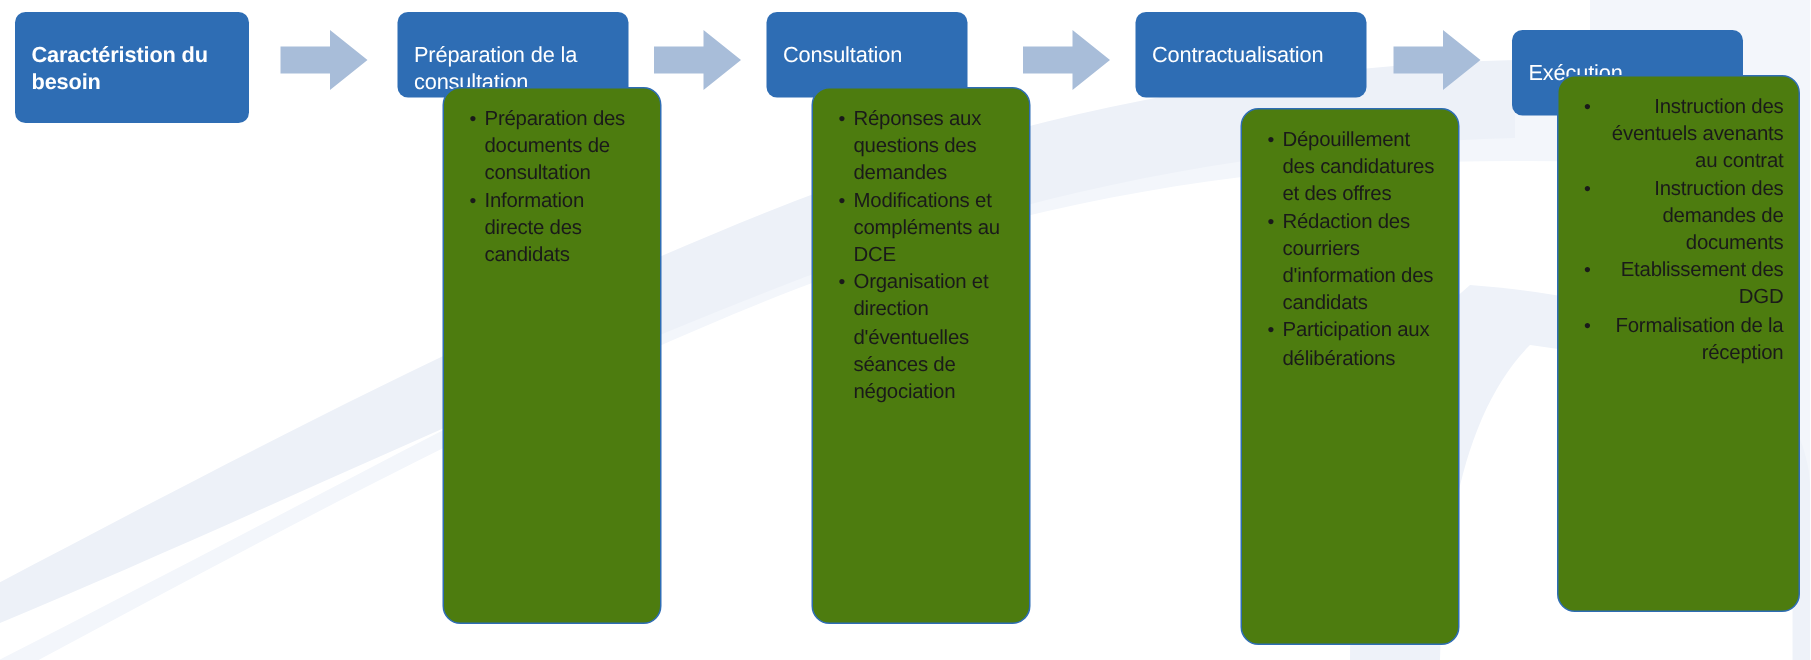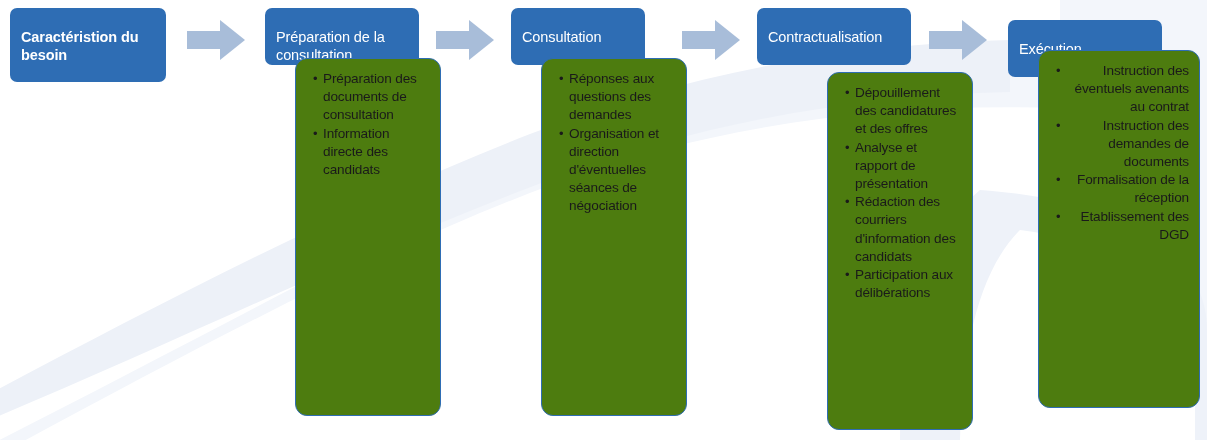--- a/index.html
+++ b/index.html
@@ -110,45 +110,45 @@
   </div>
 
   <svg class="arrow" style="left:434px; top:17px; width:62px; height:46px;" viewBox="0 0 62 46">
     <path d="M 2 14 L 35 14 L 35 3 L 60 23 L 35 43 L 35 32 L 2 32 Z" fill="#A8BDD9"></path>
   </svg>
 
   <div class="stage-header" style="left:511px; top:8px; width:134px; height:57px;">Consultation</div>
   <div class="stage-body" style="left:541px; top:58px; width:146px; height:358px;">
     <ul>
       <li>Réponses aux questions des demandes</li>
+      <li>Modifications et compléments au DCE</li>
       <li>Organisation et direction d'éventuelles séances de négociation</li>
     </ul>
   </div>
 
   <svg class="arrow" style="left:680px; top:17px; width:62px; height:46px;" viewBox="0 0 62 46">
     <path d="M 2 14 L 35 14 L 35 3 L 60 23 L 35 43 L 35 32 L 2 32 Z" fill="#A8BDD9"></path>
   </svg>
 
   <div class="stage-header" style="left:757px; top:8px; width:154px; height:57px;">Contractualisation</div>
   <div class="stage-body" style="left:787px; top:72px; width:146px; height:358px;margin-left:40px;">
     <ul>
       <li>Dépouillement des candidatures et des offres</li>
-      <li>Analyse et rapport de présentation</li>
       <li>Rédaction des courriers d'information des candidats</li>
       <li>Participation aux délibérations</li>
     </ul>
   </div>
 
   <svg class="arrow" style="left:927px; top:17px; width:62px; height:46px;" viewBox="0 0 62 46">
     <path d="M 2 14 L 35 14 L 35 3 L 60 23 L 35 43 L 35 32 L 2 32 Z" fill="#A8BDD9"></path>
   </svg>
 
   <div class="stage-header" style="left:1008px; top:20px; width:154px; height:57px;">Exécution</div>
   <div class="stage-body" style="left:1038px; top:50px; width:162px; height:358px;text-align:right;">
     <ul>
       <li>Instruction des éventuels avenants au contrat</li>
       <li>Instruction des demandes de documents</li>
+      <li>Etablissement des DGD</li>
       <li>Formalisation de la réception</li>
-      <li>Etablissement des DGD</li>
     </ul>
   </div>
 
 </div>
 
 </body></html>

